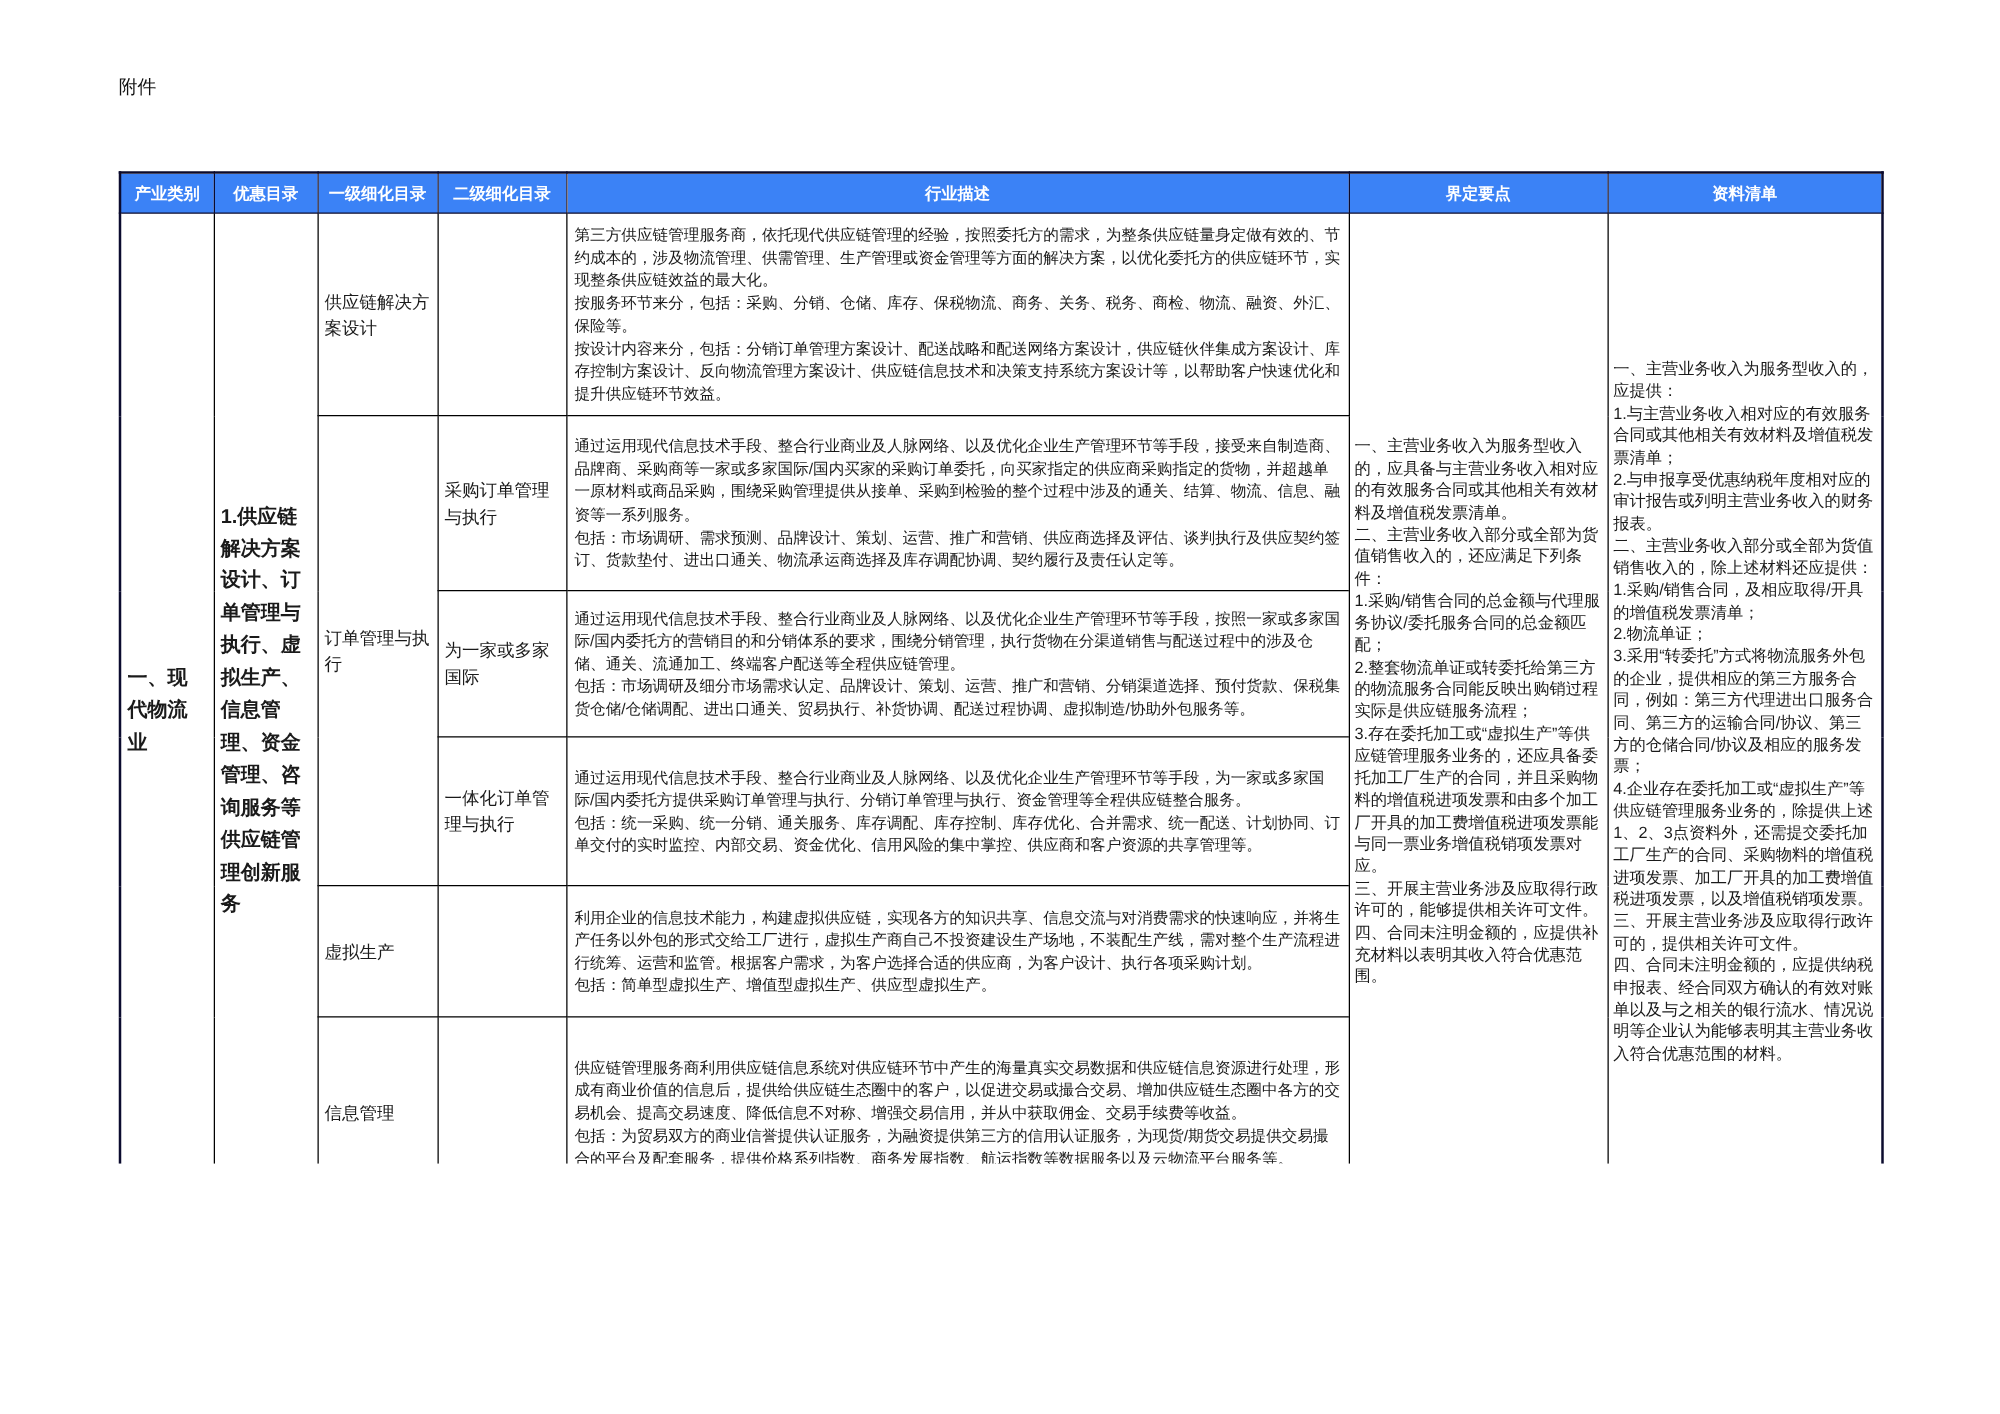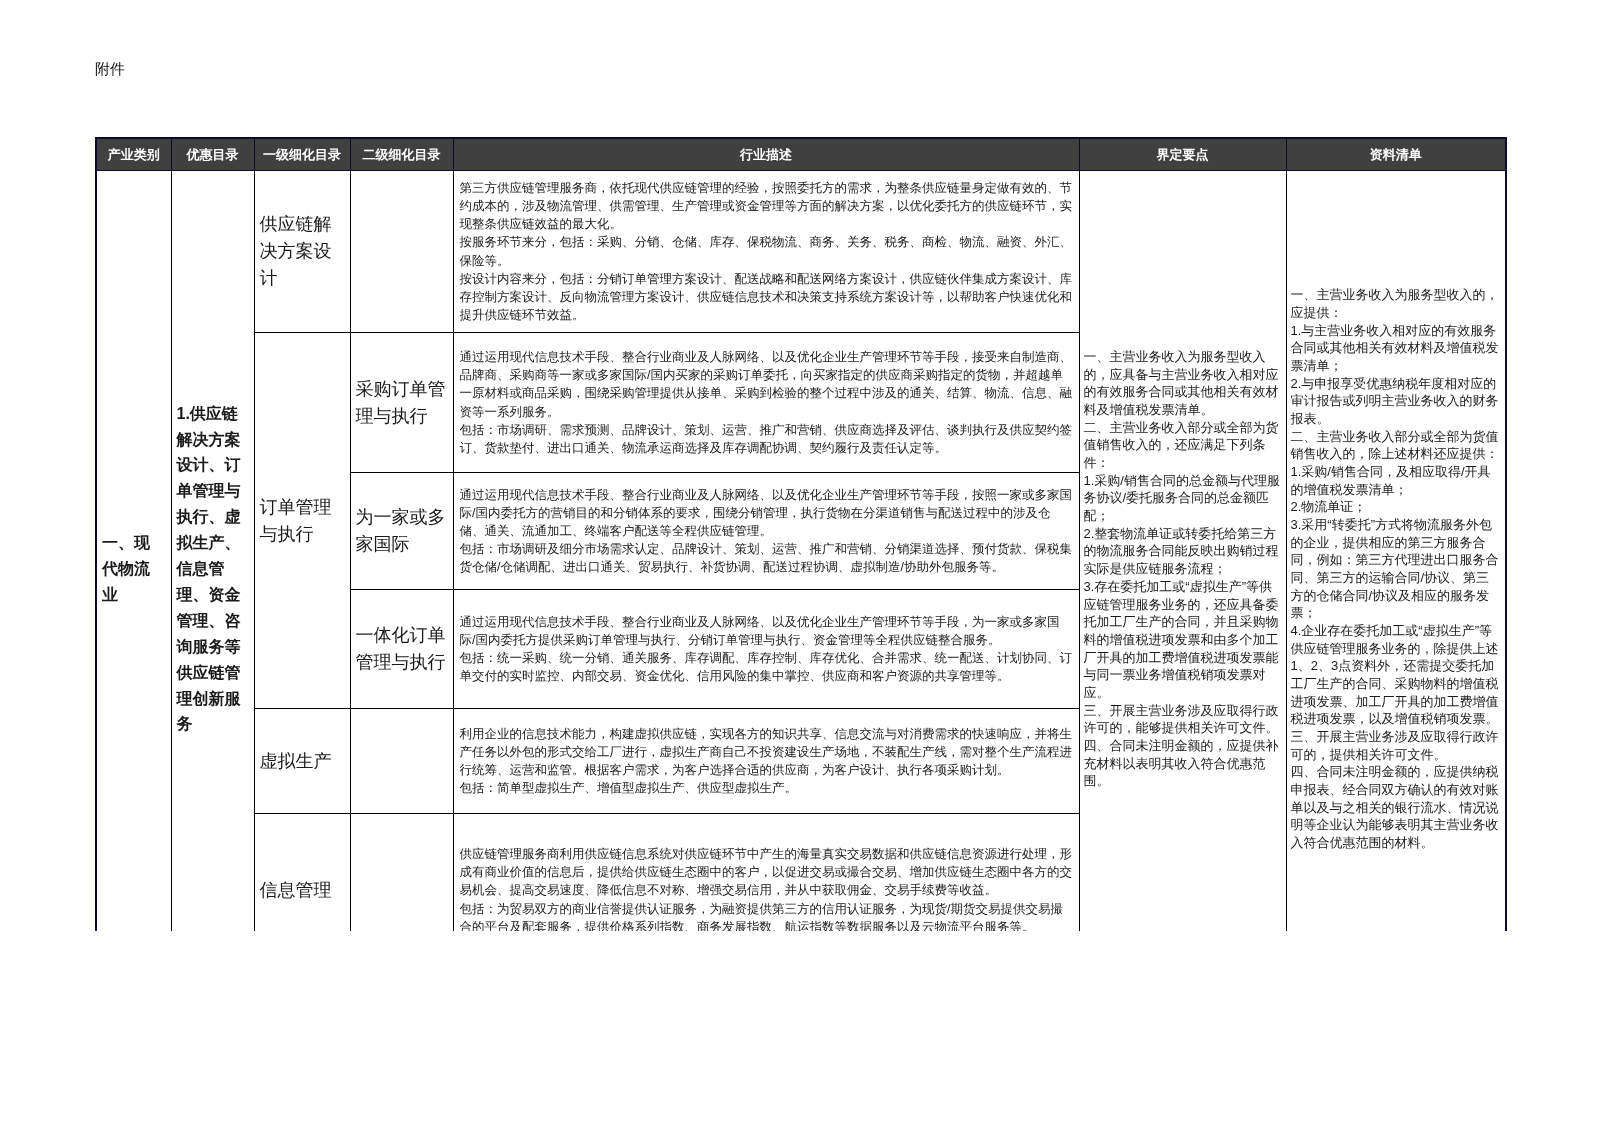--- a/index.html
+++ b/index.html
@@ -9,25 +9,25 @@
   }
   .attachment{position:absolute;left:95px;top:60px;font-size:15px;color:#111;}
   .doc-title{position:absolute;left:0;top:92px;width:1600px;text-align:center;
     font-size:21px;font-weight:bold;color:#000;letter-spacing:1px;}
   table.main{
     position:absolute;left:95px;top:137px;width:1410px;border-collapse:collapse;table-layout:fixed;
     border:2px solid #0b0b2e;border-bottom-width:3px;
   }
   table.main th, table.main td{border:1px solid #000;vertical-align:middle;overflow:hidden;}
   table.main th{
-    background:#404040;color:#ffffff;font-weight:bold;font-size:13px;height:27px;
+    background:#3b82f6;color:#ffffff;font-weight:bold;font-size:13px;height:27px;
     text-align:center;padding:2px 2px;border-color:#0b0b2e;
   }
   td.cat{font-size:16px;font-weight:bold;line-height:1.62;padding:2px 5px;text-align:left;word-break:break-all;}
-  td.lv{font-size:18px;line-height:1.5;padding:2px 5px;text-align:left;word-break:break-all;}
+  td.lv{font-size:14px;line-height:1.5;padding:2px 5px;text-align:left;word-break:break-all;}
   td.desc{font-size:12.5px;line-height:1.45;padding:3px 6px;text-align:left;
     white-space:pre-line;word-break:break-all;}
   td.points{font-size:13px;line-height:1.36;padding:3px 4px;text-align:left;
     white-space:pre-line;word-break:break-all;vertical-align:middle;}
   tr.r1{height:162px;} tr.r2{height:140px;} tr.r3{height:117px;}
   tr.r4{height:119px;} tr.r5{height:105px;} tr.r6{height:155px;}
   .footer-page{position:absolute;left:0;top:1063px;width:1600px;text-align:center;
     font-size:10px;color:#444;}
   .logo{position:absolute;left:1368px;top:1058px;display:flex;align-items:center;gap:24px;}
   .logo-text .cn{font-size:19px;font-weight:bold;color:#4a9ac2;letter-spacing:1px;}

